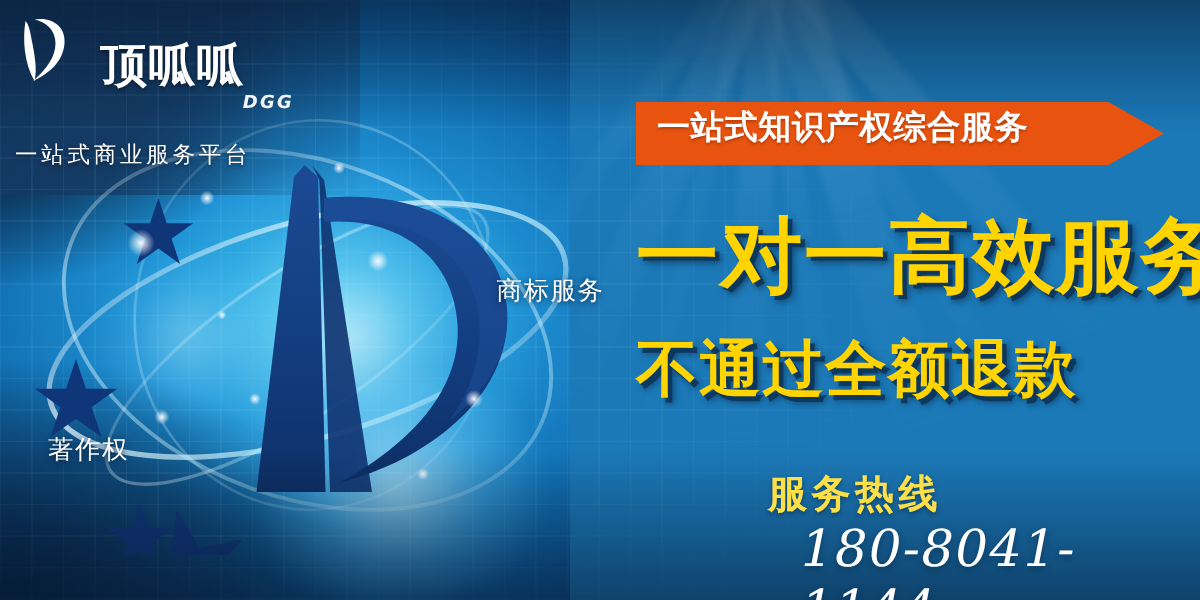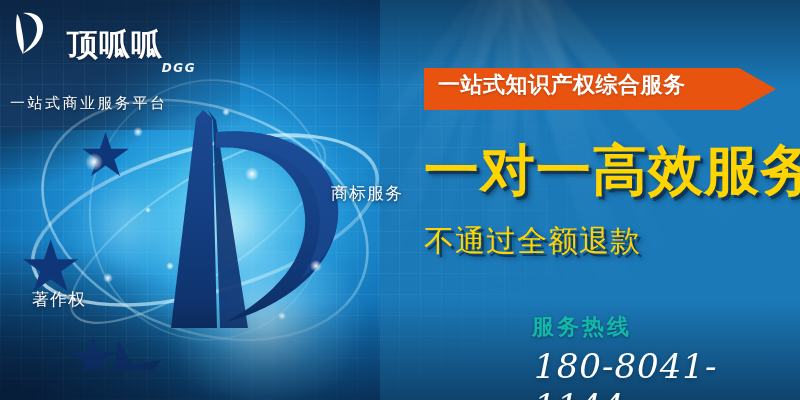--- a/index.html
+++ b/index.html
@@ -123,29 +123,29 @@
 
   
   .headline1{
     position:absolute;left:424px;top:143px;
     color:#ffd400;font-size:55px;font-weight:bold;letter-spacing:1px;line-height:1;
     text-shadow:3px 3px 0 rgba(12,48,82,.80),4px 4px 5px rgba(5,26,48,.55);
     white-space:nowrap;
   }
   .headline2{
     position:absolute;left:424px;top:226px;
-    color:#ffd400;font-size:30px;font-weight:normal;letter-spacing:1px;line-height:1;
+    color:#ffd400;font-size:41px;font-weight:bold;letter-spacing:1px;line-height:1;
     text-shadow:3px 3px 0 rgba(12,48,82,.80),4px 4px 5px rgba(5,26,48,.55);
     white-space:nowrap;
   }
 
   
   .hotline-label{
-    position:absolute;left:532px;top:312px;
-    color:#14b8a6;font-size:22px;font-weight:bold;letter-spacing:3px;
+    position:absolute;left:512px;top:312px;
+    color:#fde047;font-size:26px;font-weight:bold;letter-spacing:3px;
     text-shadow:0 1px 3px rgba(6,40,72,.6);
   }
   .hotline-number{
     position:absolute;left:534px;top:346px;
     color:#ffffff;font-family:"DejaVu Serif","Liberation Serif",serif;
     font-style:italic;font-size:34px;font-weight:normal;letter-spacing:1px;
     text-shadow:0 2px 4px rgba(6,40,72,.55);
   }
 </style>
 </head>

